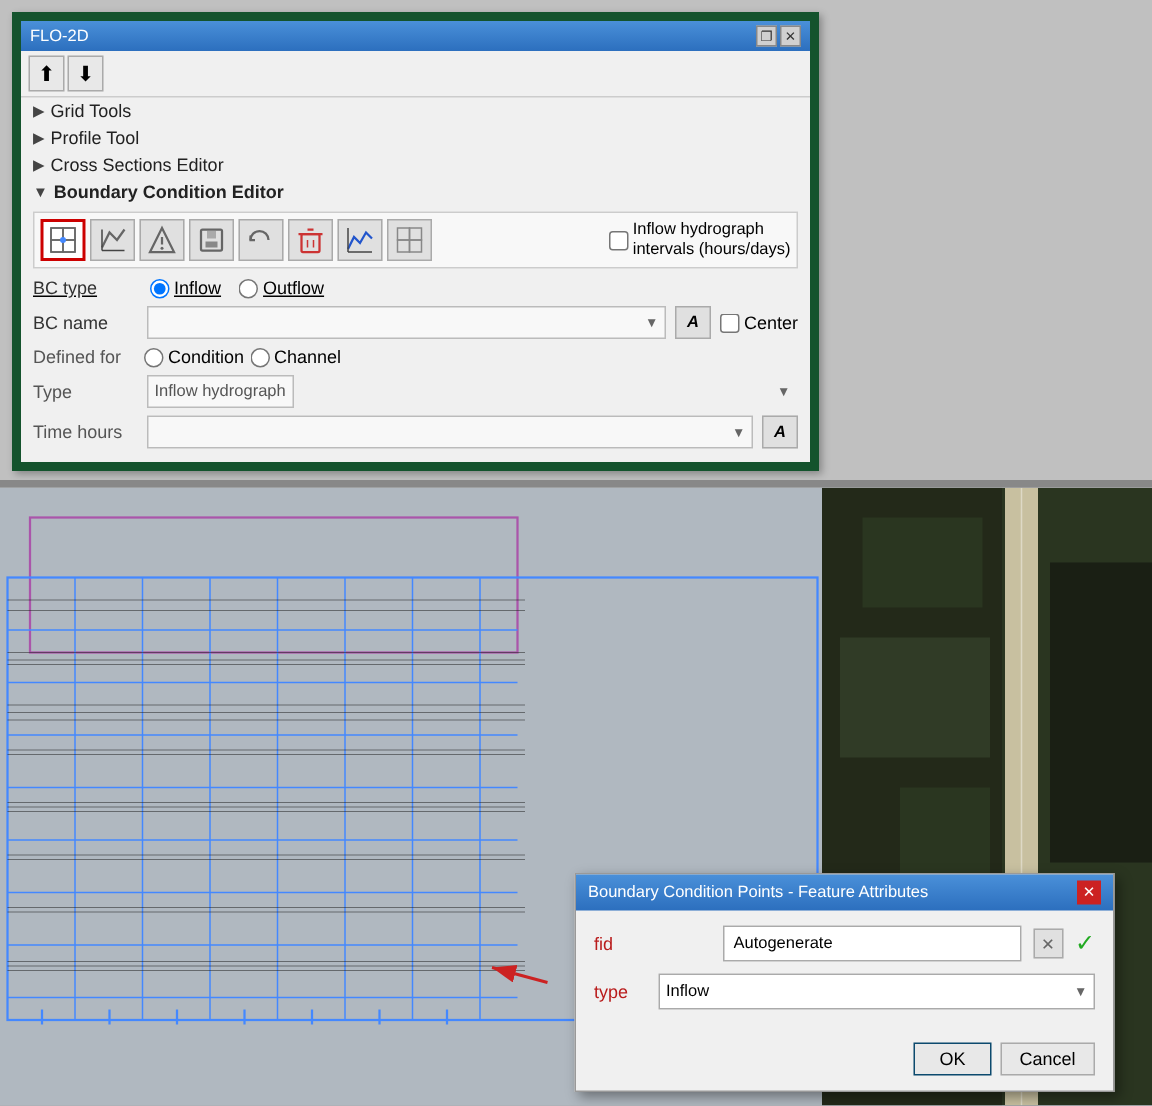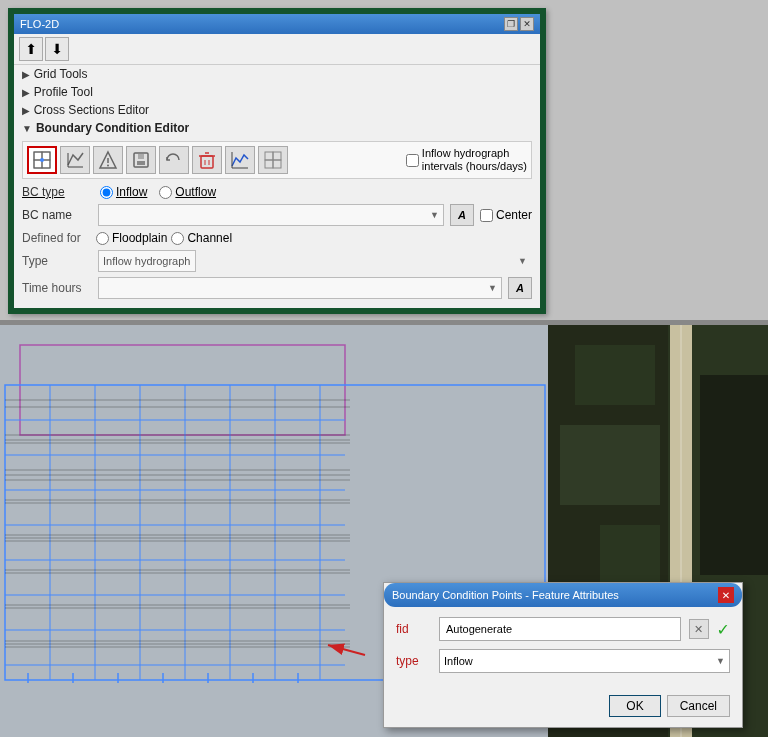--- a/index.html
+++ b/index.html
@@ -227,21 +227,20 @@
       z-index: 100;
     }
     .dialog-title {
       background: linear-gradient(to bottom, #4a90d9, #2c6fbe);
       color: white;
       padding: 4px 8px;
       font-size: 11px;
       display: flex;
       justify-content: space-between;
       align-items: center;
-      border-radius: 11px;
     }
     .dialog-close {
       background: #cc2222;
       color: white;
       border: none;
       width: 16px; height: 16px;
       font-size: 10px;
       cursor: pointer;
       display: flex; align-items: center; justify-content: center;
     }
@@ -259,20 +258,21 @@
       font-size: 12px;
       color: #b91c1c;
     }
     .dialog-input {
       flex: 1;
       height: 24px;
       border: 1px solid #aaa;
       background: white;
       font-size: 11px;
       padding: 0 6px;
+      margin-left: 43px;
     }
     .dialog-check-green {
       color: #22aa22;
       font-size: 16px;
       cursor: pointer;
     }
     .dialog-x-btn {
       width: 20px; height: 20px;
       background: #e0e0e0;
       border: 1px solid #aaa;
@@ -467,21 +467,21 @@
       <div class="center-check">
         <input type="checkbox" style="">
         <span>Center</span>
       </div>
     </div>
 
     <div class="def-row">
       <span class="def-label">Defined for</span>
       <label class="radio-item">
         <input type="radio" name="defined_for" style="">
-        <span>Floodplain</span>
+        <span>Condition</span>
       </label>
       <label class="radio-item">
         <input type="radio" name="defined_for" style="">
         <span>Channel</span>
       </label>
     </div>
 
     <div class="select-row">
       <span class="select-label">Type</span>
       <div class="select-wrapper">

